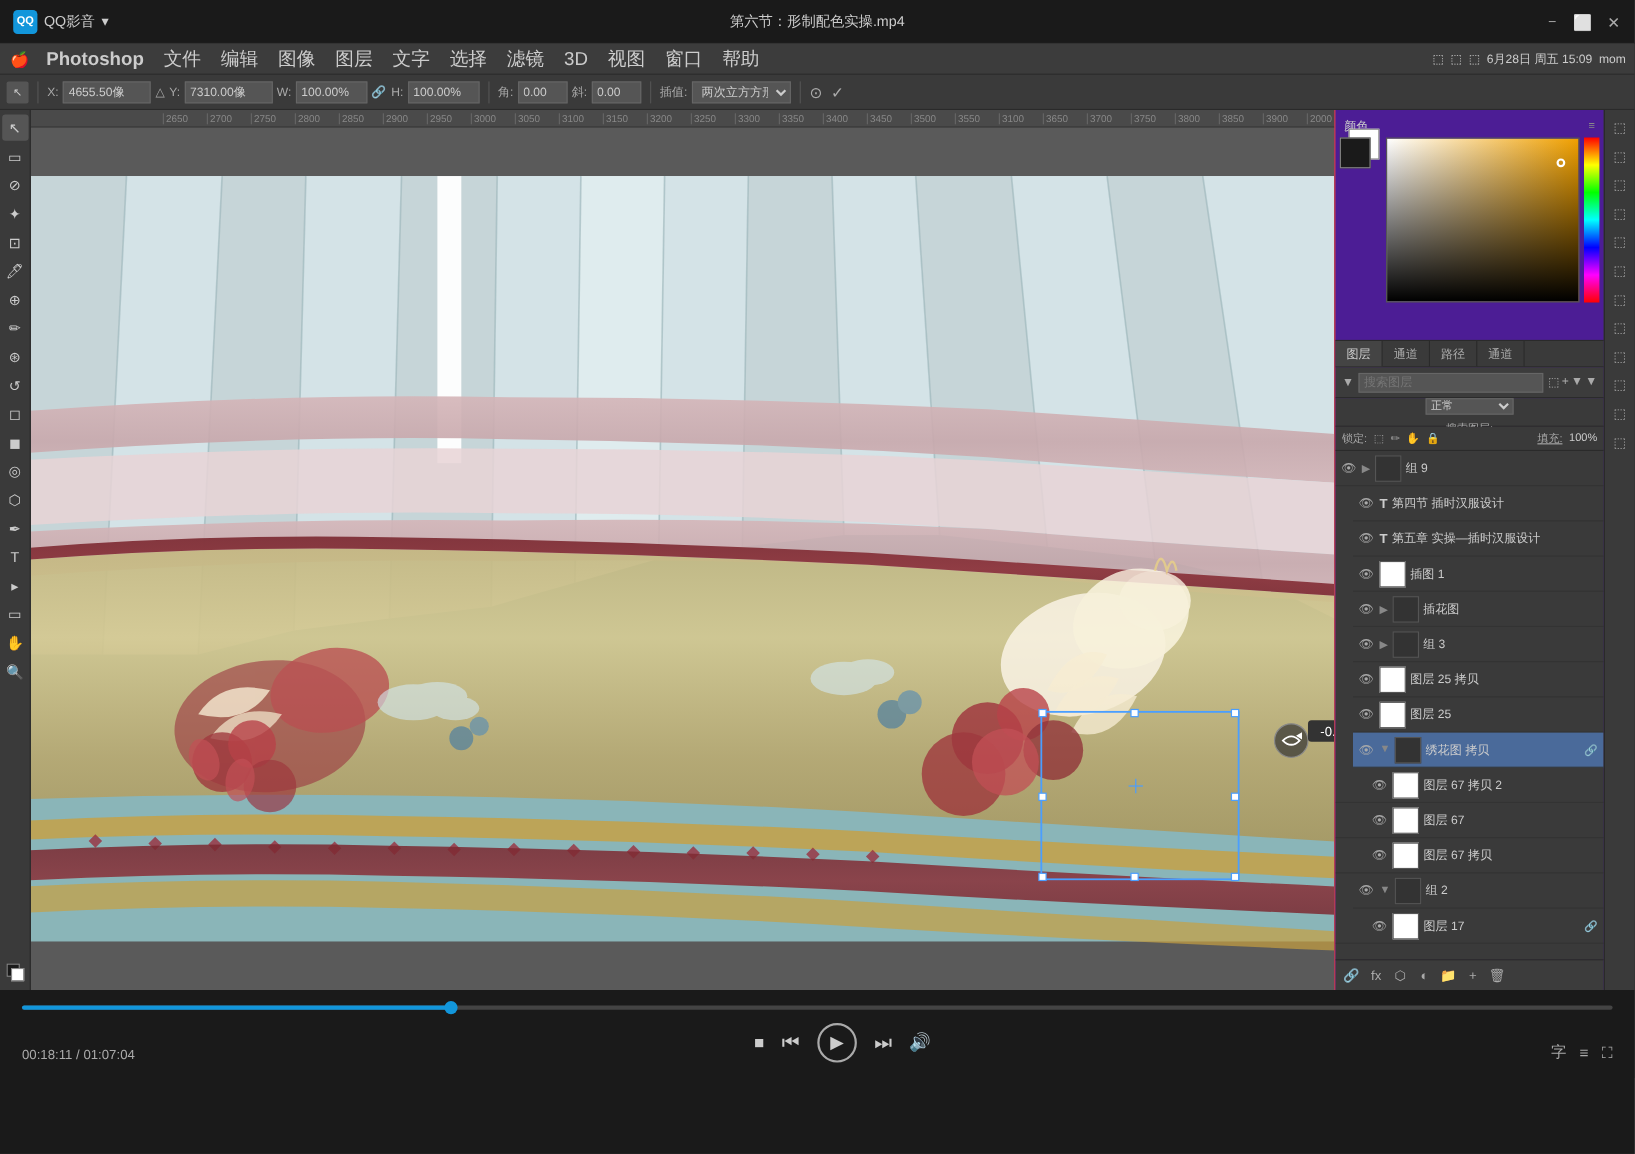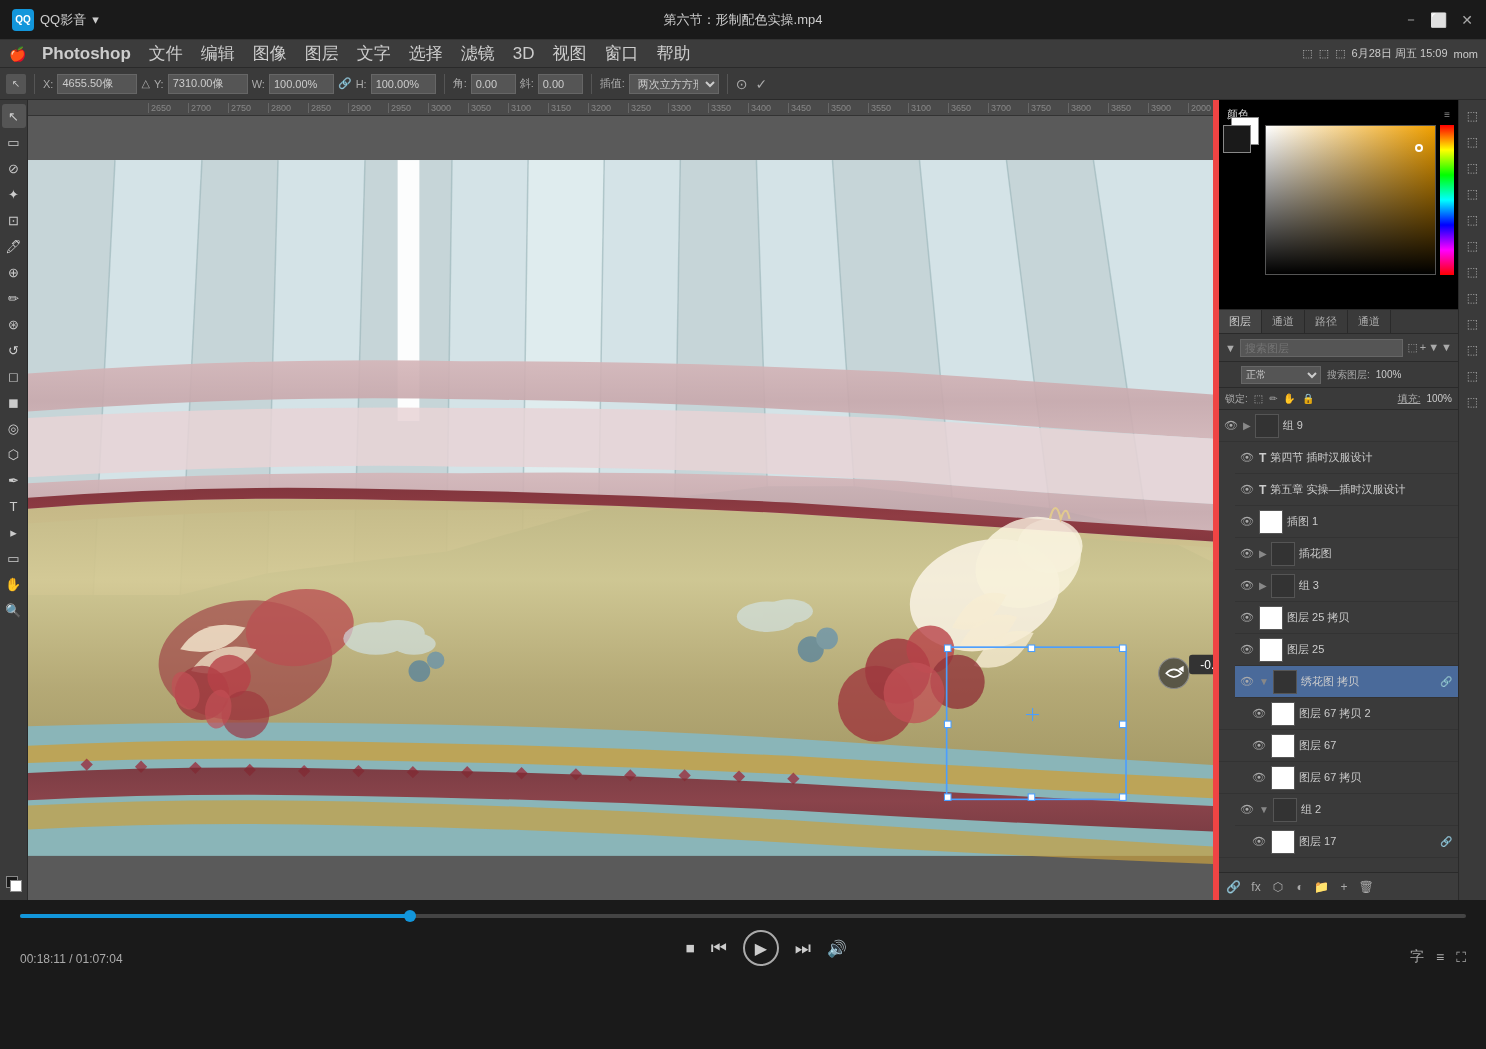--- a/index.html
+++ b/index.html
@@ -210,24 +210,24 @@
     .ps-canvas-area {
       flex: 1;
       background: #5a5a5a;
       overflow: hidden;
       position: relative;
     }
 
     
     .ps-right-panels {
       width: 245px;
-      background: #000000;
+      background: #4c1d95;
       display: flex;
       flex-direction: column;
-      border-left: 6px solid #ef4444;
+      border-left: 1px solid #ef4444;
     }
 
     
     .color-panel {
       height: 210px;
       border-bottom: 1px solid #2a2a2a;
       padding: 4px;
     }
     .panel-header {
       font-size: 11px;
@@ -315,20 +315,21 @@
     }
     .layers-blend-row {
       height: 26px;
       display: flex;
       align-items: center;
       padding: 0 22px;
       gap: 6px;
       background: #3a3a3a;
       border-bottom: 1px solid #2a2a2a;
       font-size: 11px;
+      flex-direction: column;
     }
     .blend-select {
       background: #555;
       border: 1px solid #666;
       color: #ccc;
       font-size: 10px;
       height: 18px;
       width: 80px;
     }
     .layers-list {

